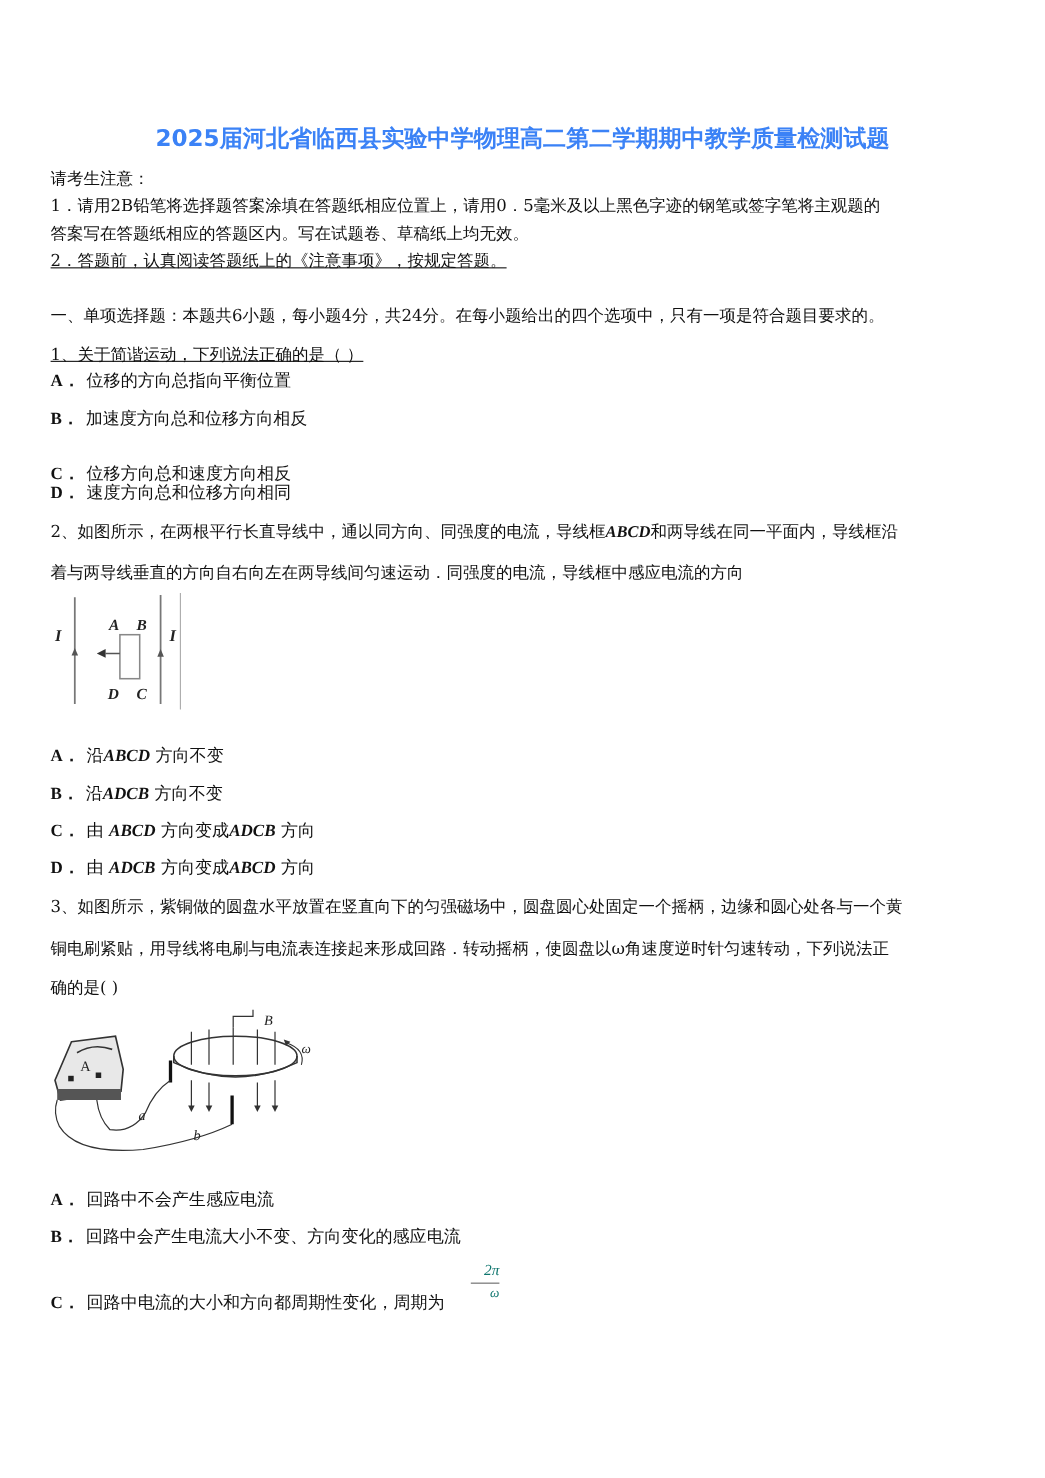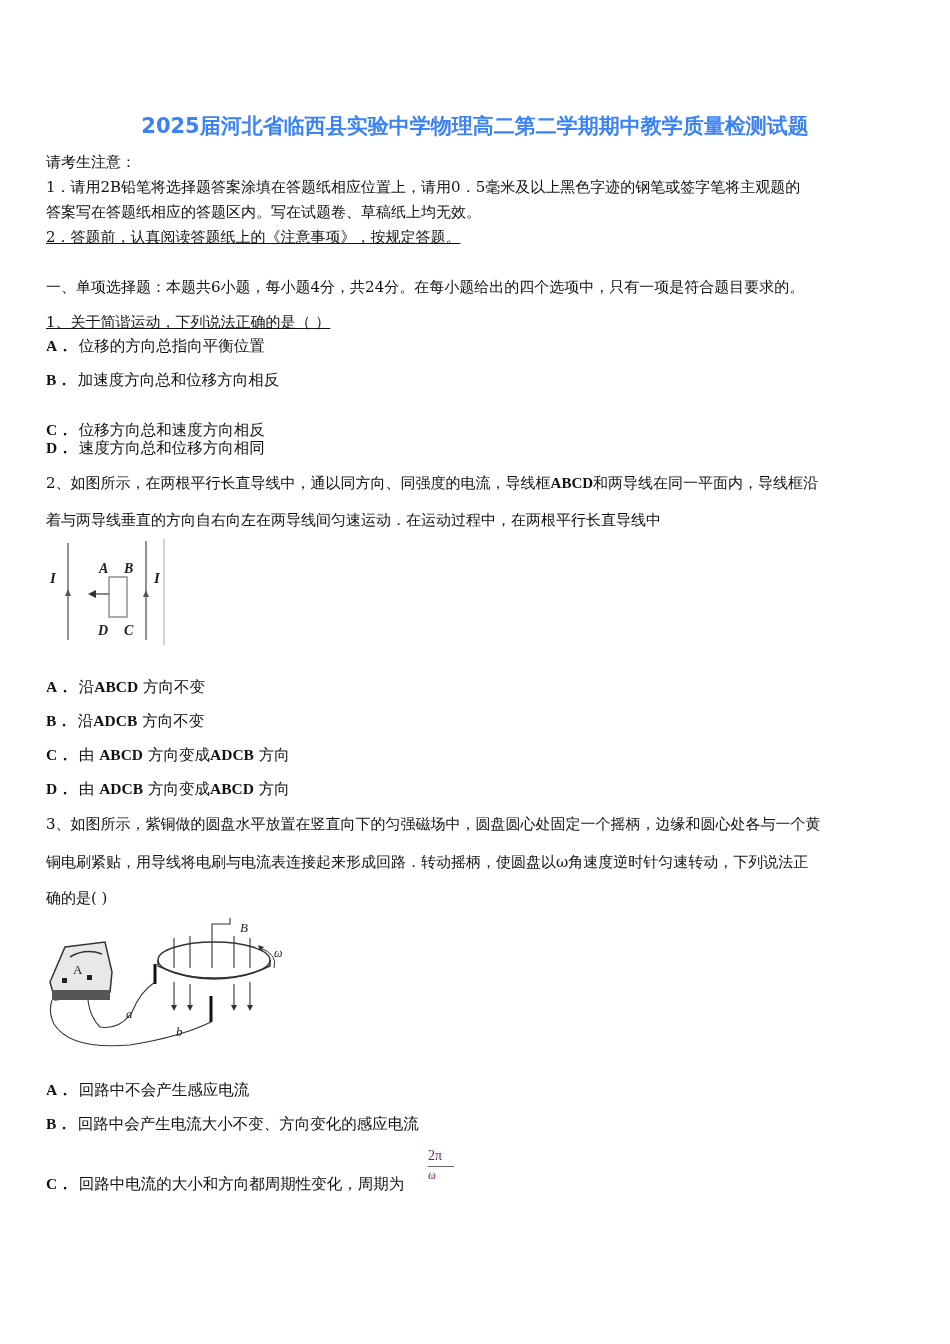--- a/index.html
+++ b/index.html
@@ -10,24 +10,24 @@
   }
   .abs { position: absolute; white-space: nowrap; }
   .title {
     left: 0; width: 950px; top: 112px; text-align: center;
     font-family: "DejaVu Sans", "Liberation Sans", sans-serif;
     font-weight: bold; font-size: 21px; letter-spacing: 0px; color: #3b82f6;
   }
   .t { font-size: 15px; line-height: 20px; left: 46px; }
   .opt { font-size: 15.5px; line-height: 20px; left: 46px; }
   .opt b { font-family: "Liberation Serif", serif; font-weight: bold; margin-right: 6px; }
-  .it { font-family: "Liberation Serif", serif; font-weight: bold; }
+  .it { font-family: "Liberation Serif", serif; font-style: italic; font-weight: bold; }
   .fig { position: absolute; }
-  .frac { position: absolute; left: 428px; top: 1148px; width: 26px; text-align: left;
-          font-family: "Liberation Serif", serif; color: #701a75; }
+  .frac { position: absolute; left: 428px; top: 1148px; width: 26px; text-align: right;
+          font-family: "Liberation Serif", serif; font-style: italic; color: #0f766e; }
   .frac .num { font-size: 14px; line-height: 16px; border-bottom: 1px solid #666; padding-bottom: 2px; }
   .frac .den { font-size: 12px; line-height: 16px; }
 </style>
 </head>
 <body>
 
 <div class="abs title">2025届河北省临西县实验中学物理高二第二学期期中教学质量检测试题</div>
 
 <div class="abs t" style="top:152px;">请考生注意：</div>
 <div class="abs t" style="top:177px;">1．请用2B铅笔将选择题答案涂填在答题纸相应位置上，请用0．5毫米及以上黑色字迹的钢笔或签字笔将主观题的</div>
@@ -38,21 +38,21 @@
 
 <div class="abs t" style="top:312px;text-decoration:underline;">1、关于简谐运动，下列说法正确的是（    ）</div>
 <div class="abs opt" style="top:336px;"><b>A．</b><span>位移的方向总指向平衡位置</span></div>
 <div class="abs opt" style="top:370px;"><b>B．</b><span>加速度方向总和位移方向相反</span></div>
 <div class="abs opt" style="top:404px;margin-top:16px;"><b>C．</b><span>位移方向总和速度方向相反</span></div>
 <div class="abs opt" style="top:438px;"><b>D．</b><span>速度方向总和位移方向相同</span></div>
 
 <div class="abs t" style="top:473px;">
   <span>2、如图所示，在两根平行长直导线中，通以同方向、同强度的电流，导线框</span><span class="it">ABCD</span><span>和两导线在同一平面内，导线框沿</span>
 </div>
-<div class="abs t" style="top:510px;">着与两导线垂直的方向自右向左在两导线间匀速运动．在运动过程中，在两根平行长直导线中</div>
+<div class="abs t" style="top:510px;">着与两导线垂直的方向自右向左在两导线间匀速运动．同强度的电流，导线框中感应电流的方向</div>
 
 <svg class="fig" style="left:40px; top:535px;" width="130" height="115" viewBox="0 0 130 115">
   <line x1="28" y1="8" x2="28" y2="105" stroke="#777" stroke-width="1.6"></line>
   <polygon points="25,61 31,61 28,54" fill="#555"></polygon>
   <line x1="106" y1="6" x2="106" y2="105" stroke="#777" stroke-width="1.6"></line>
   <polygon points="103,62 109,62 106,55" fill="#555"></polygon>
   <line x1="124" y1="4" x2="124" y2="110" stroke="#aaa" stroke-width="1"></line>
   <rect x="69" y="42" width="18" height="40" fill="none" stroke="#888" stroke-width="1.4"></rect>
   <line x1="56" y1="59" x2="69" y2="59" stroke="#555" stroke-width="1.4"></line>
   <polygon points="48,59 56,55 56,63" fill="#333"></polygon>

